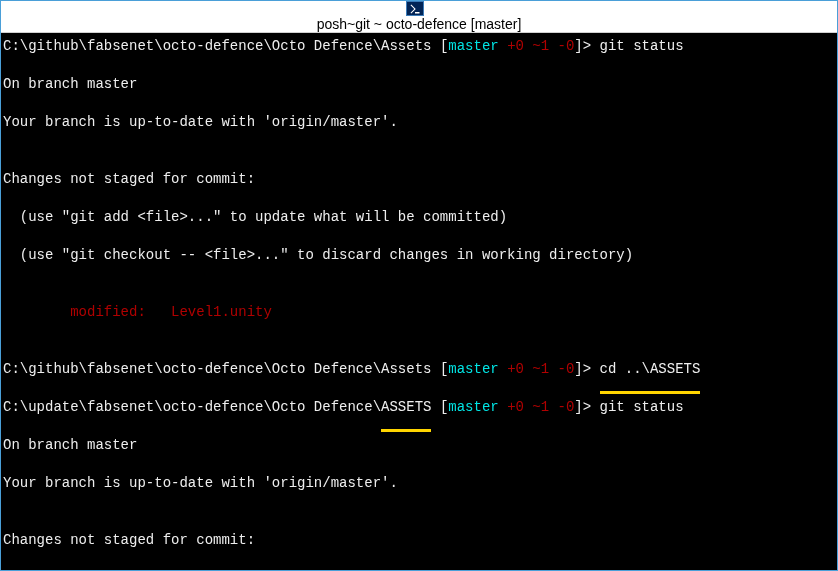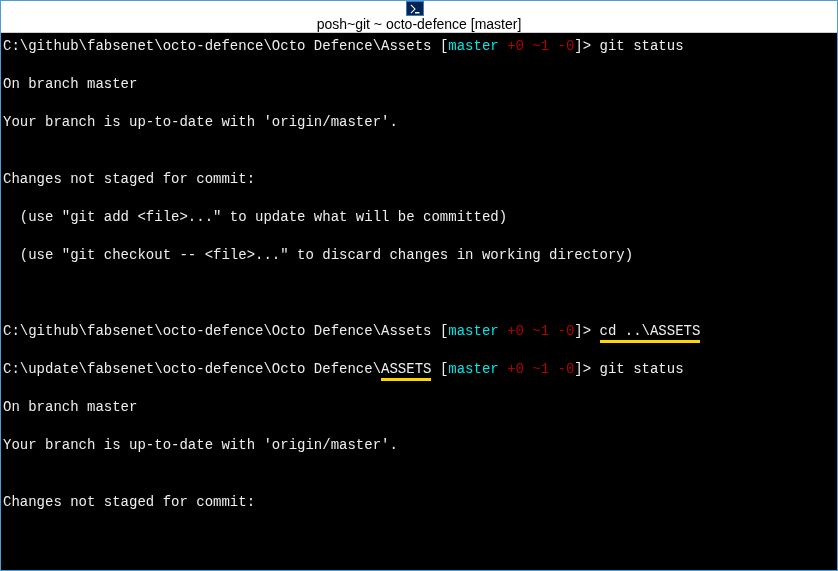--- a/index.html
+++ b/index.html
@@ -59,21 +59,21 @@
       white-space: pre;
     }
     .line {
       display: block;
     }
     .white { color: #eeeeee; }
     .cyan { color: #00e5e5; }
     .darkred { color: #b00000; }
     .yellow-underline {
       border-bottom: 3px solid #ffd500;
-      padding-bottom: 1px;
+      padding-bottom: 14px;
     }
   </style>
 </head>
 <body>
 
 <div class="window-frame">
   <div class="title-bar">
     <div class="title-icon">
       <svg viewBox="0 0 16 16" fill="#fff">
         <path d="M2 3 L7 8 L2 13 L3 14 L9 8 L3 2 Z"></path>
@@ -84,20 +84,21 @@
   </div>
 
   <div class="terminal"><span class="line"><span class="white">C:\github\fabsenet\octo-defence\Octo Defence\Assets</span><span class="white"> [</span><span class="cyan">master</span><span class="white"> </span><span class="darkred">+0 ~1 -0</span><span class="white">]&gt; </span><span class="white">git status</span></span>
 <span class="line white">On branch master</span>
 <span class="line white">Your branch is up-to-date with 'origin/master'.</span>
 <span class="line white"></span>
 <span class="line white">Changes not staged for commit:</span>
 <span class="line white">  (use "git add &lt;file&gt;..." to update what will be committed)</span>
 <span class="line white">  (use "git checkout -- &lt;file&gt;..." to discard changes in working directory)</span>
 <span class="line white"></span>
+<span class="line darkred">        modified:   Level1.unity</span>
 <span class="line white"></span>
 <span class="line"><span class="white">C:\github\fabsenet\octo-defence\Octo Defence\Assets</span><span class="white"> [</span><span class="cyan">master</span><span class="white"> </span><span class="darkred">+0 ~1 -0</span><span class="white">]&gt; </span><span class="white yellow-underline">cd ..\ASSETS</span></span>
 <span class="line"><span class="white">C:\update\fabsenet\octo-defence\Octo Defence\</span><span class="white yellow-underline">ASSETS</span><span class="white"> [</span><span class="cyan">master</span><span class="white"> </span><span class="darkred">+0 ~1 -0</span><span class="white">]&gt; </span><span class="white">git status</span></span>
 <span class="line white">On branch master</span>
 <span class="line white">Your branch is up-to-date with 'origin/master'.</span>
 <span class="line white"></span>
 <span class="line white">Changes not staged for commit:</span>
 
 
 <span class="line white"></span>

